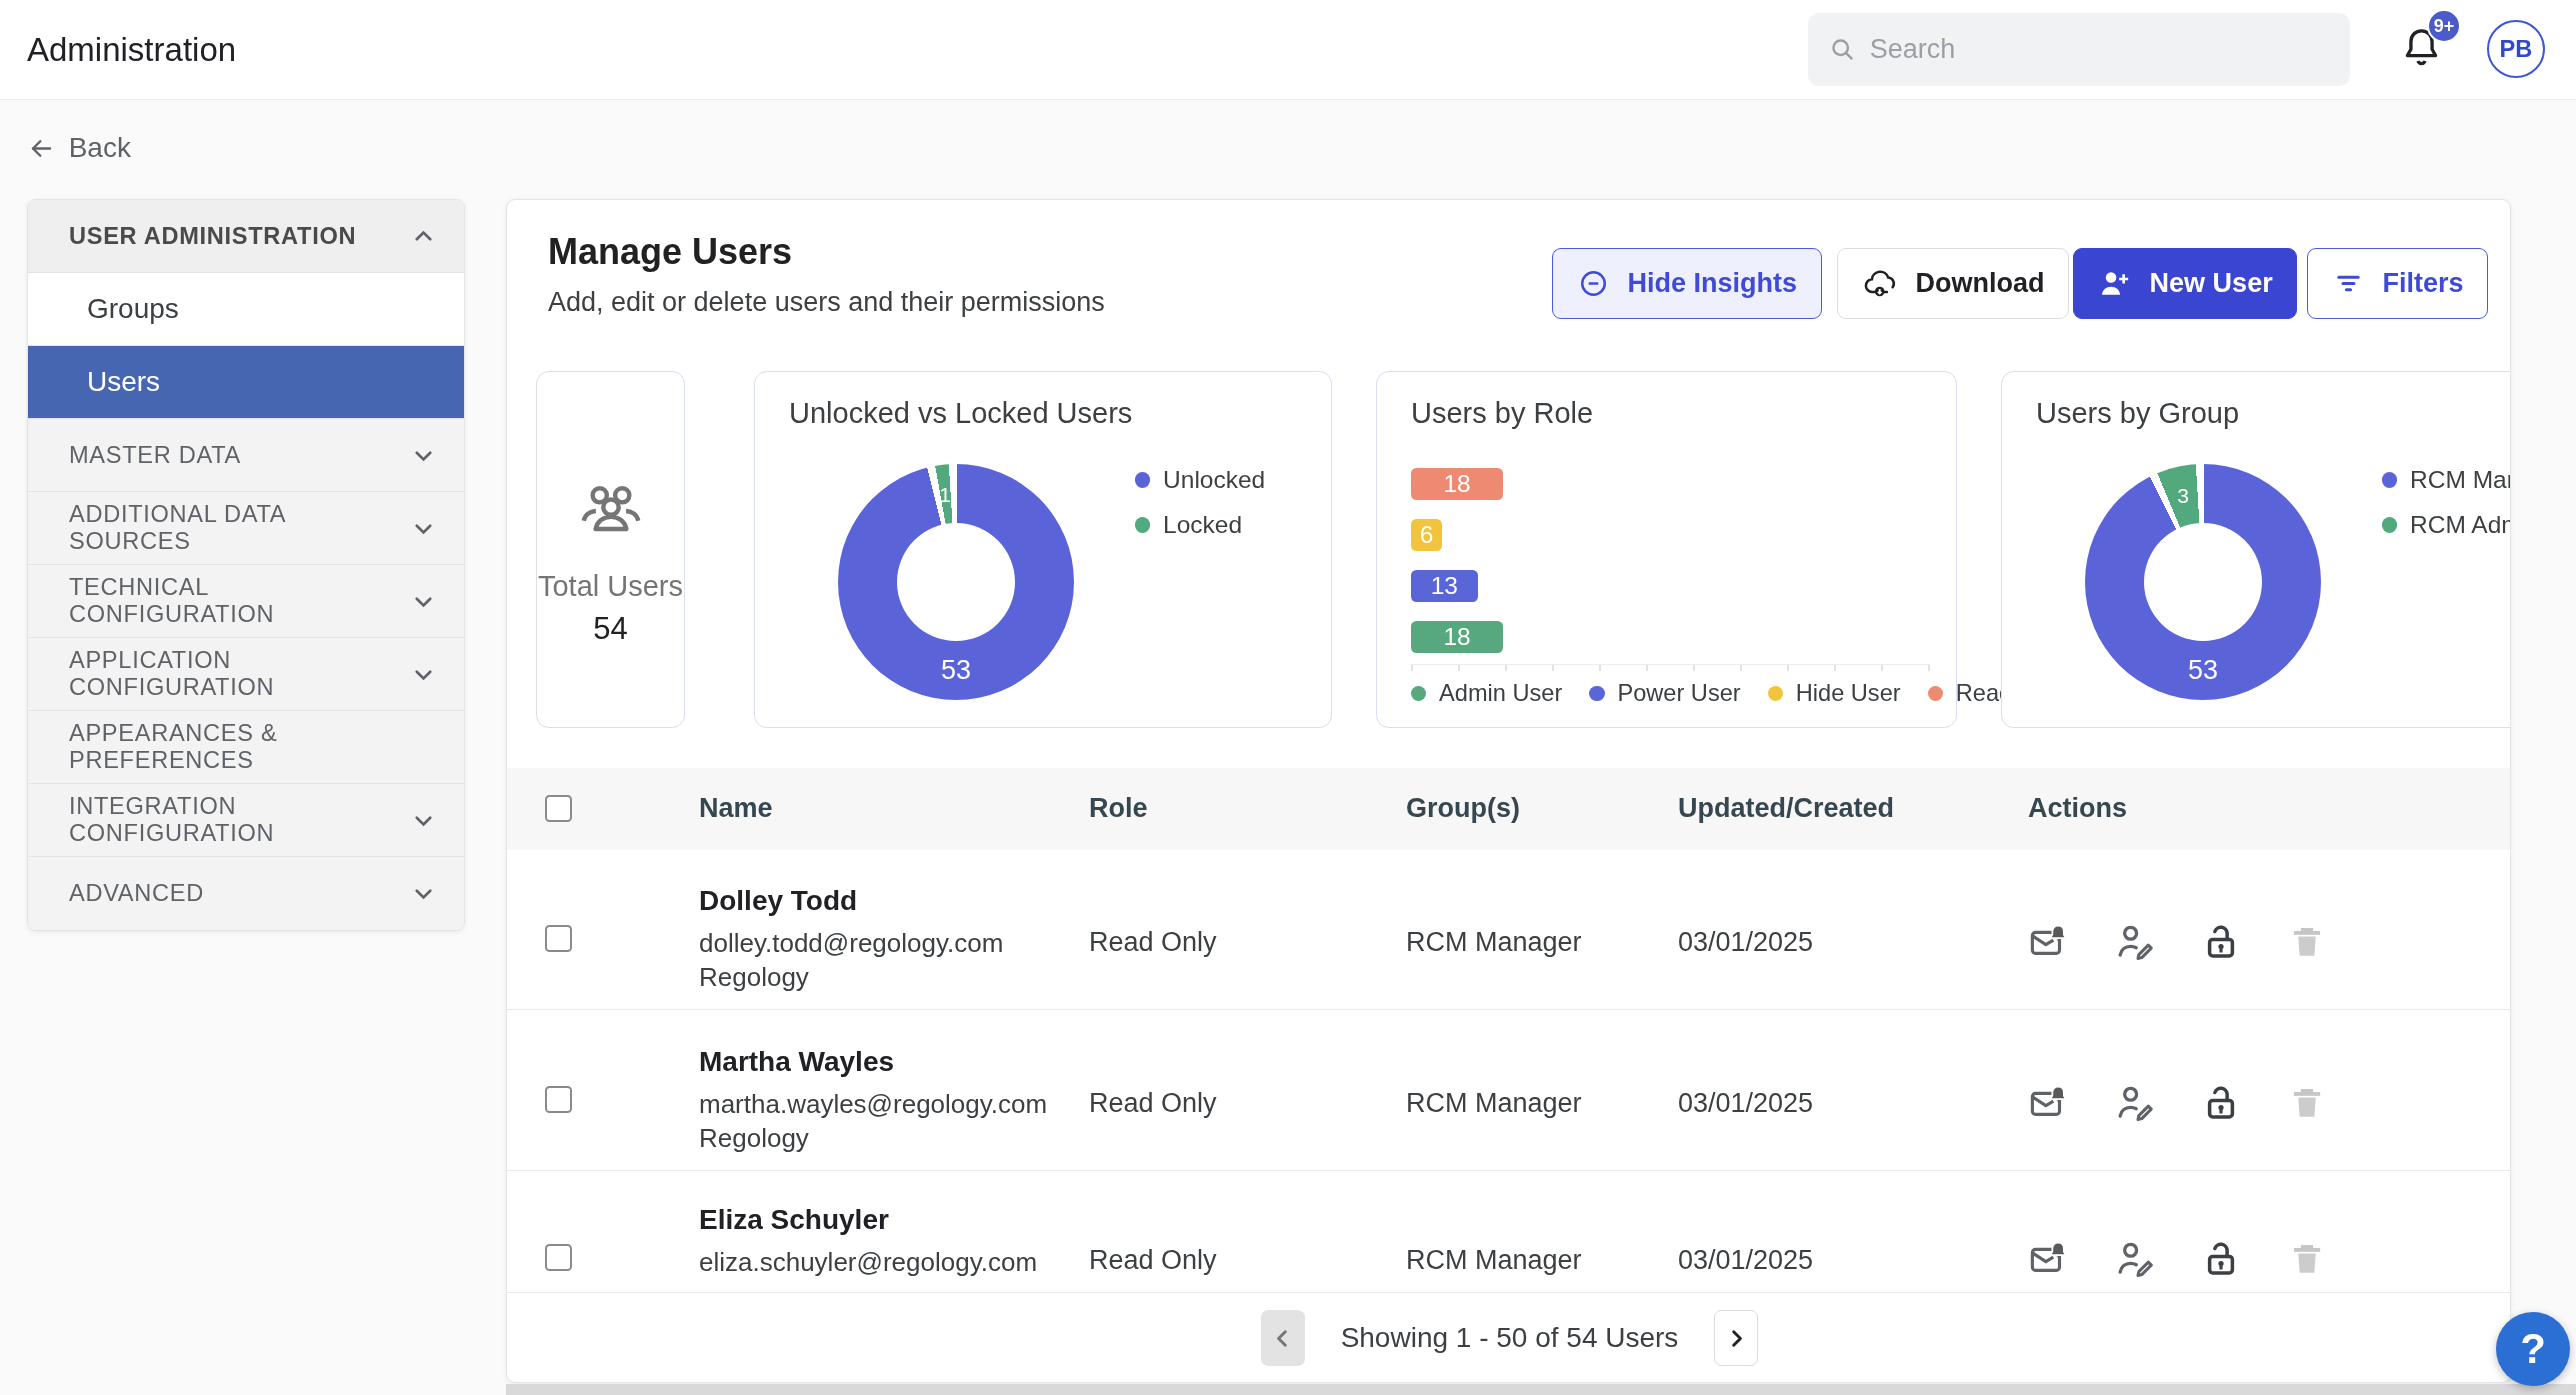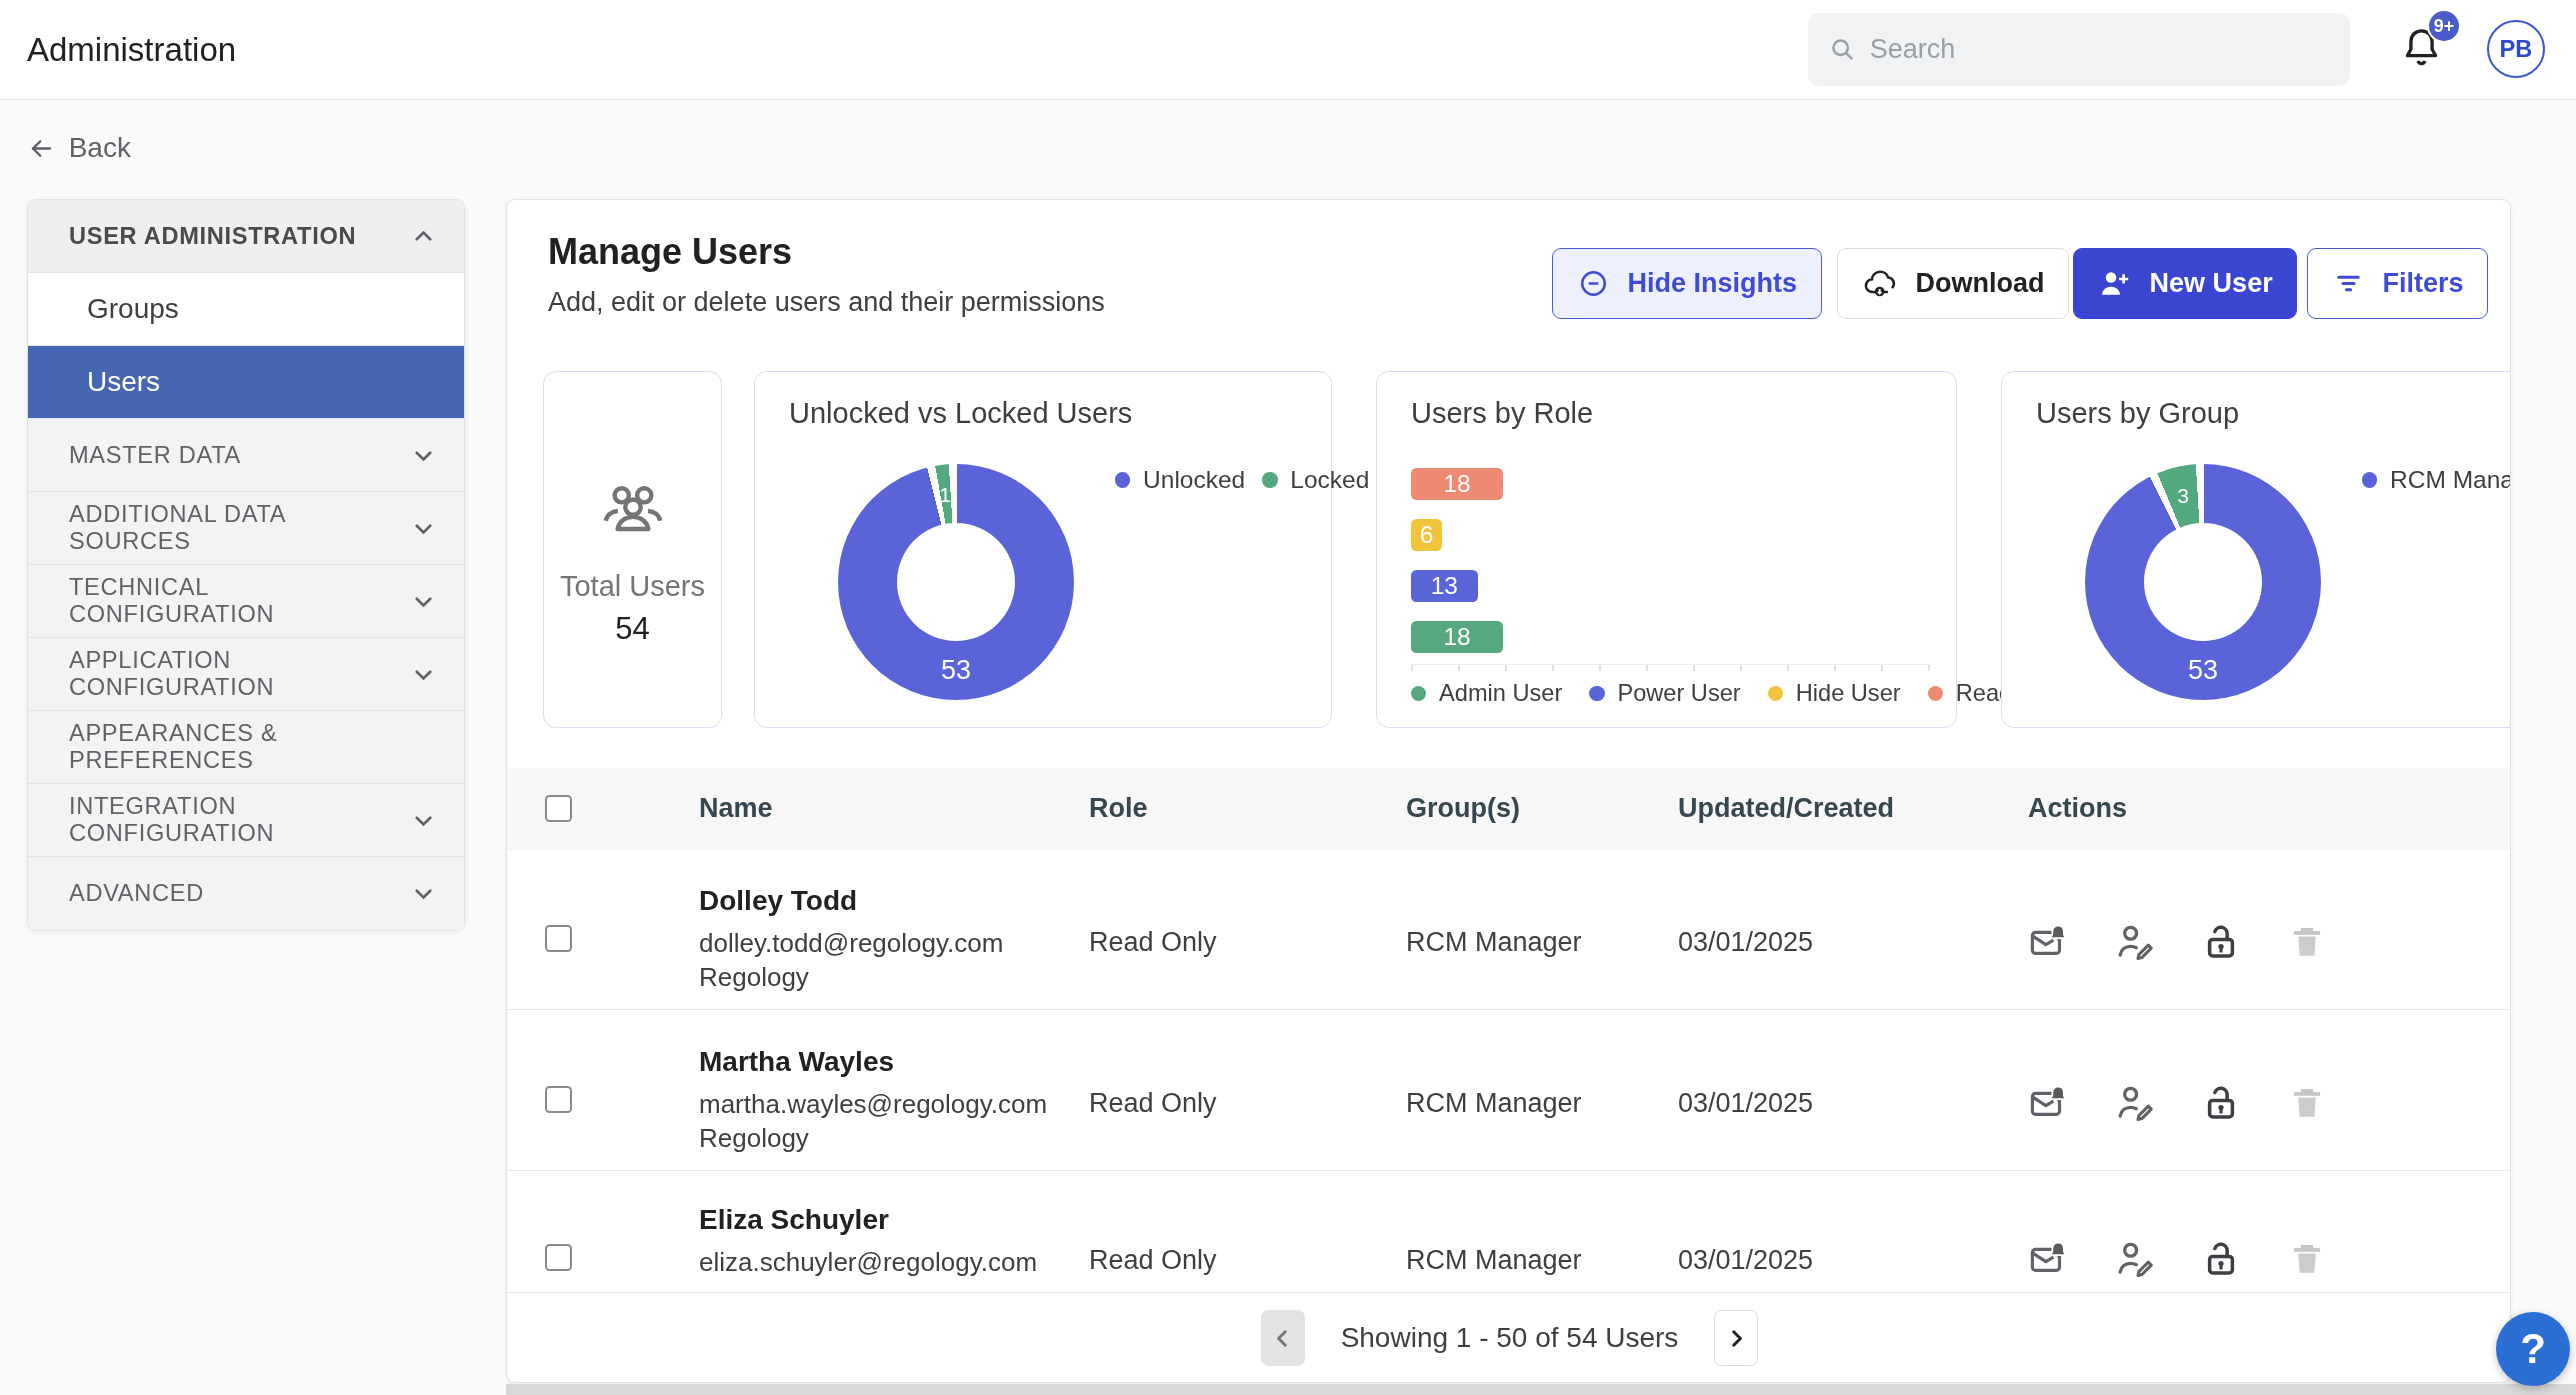--- a/index.html
+++ b/index.html
@@ -37,34 +37,34 @@
   .pg-subtitle{position:absolute;left:41px;top:87px;font-size:27px;color:#3C4043}
 
   .btn{position:absolute;top:48px;height:71px;display:inline-flex;align-items:center;gap:18px;padding:0 23.6px;border-radius:9px;font-size:27px;font-weight:700;cursor:pointer;white-space:nowrap}
   .btn-hide{left:1045px;background:#EEF0FD;border:1.8px solid #4C5AD9;color:#3F4BD8}
   .btn-download{left:1330px;background:#fff;border:1.8px solid #DADCE0;color:#202124}
   .btn-new{left:1566px;background:#3A46D2;border:1.8px solid #3A46D2;color:#fff}
   .btn-filters{left:1800px;background:#fff;border:1.8px solid #4C5AD9;color:#3F4BD8}
 
   
   .card{position:absolute;top:171px;height:357px;background:#fff;border:1.8px solid #D9DDF5;border-radius:12.7px}
-  .card-total{left:36px;width:179px}
+  .card-total{left:29px;width:149px}
   .card-donut1{left:247px;width:578px}
   .card-bars{left:869px;width:581px}
   .card-donut2{left:1494px;width:544px}
   .card-title{position:absolute;left:34px;top:25.4px;font-size:29px;color:#3C4043}
   .stat-icon{position:absolute;left:50%;top:102px;transform:translateX(-50%);width:71px;height:71px}
   .stat-label{position:absolute;left:0;top:198px;width:100%;text-align:center;font-size:29px;color:#757575}
   .stat-value{position:absolute;left:0;top:239px;width:100%;text-align:center;font-size:31px;color:#212121}
 
   .donut{position:absolute;left:83px;top:92px;width:236px;height:236px;border-radius:50%}
   .donut-hole{position:absolute;left:59px;top:59px;width:118px;height:118px;border-radius:50%;background:#fff}
   .donut-lbl{position:absolute;transform:translate(-50%,-50%);color:#fff;font-size:27px}
   .donut-lbl.small{font-size:21px}
-  .legend{position:absolute;left:360px;top:94px;display:flex;gap:17px}
+  .legend{position:absolute;left:380px;top:94px;display:flex;flex-direction:column;gap:17px}
   .lg-item{display:flex;align-items:center;gap:12.7px;font-size:24.5px;color:#3C4043;white-space:nowrap}
   .lg-dot{width:15.4px;height:15.4px;border-radius:50%;flex:0 0 auto}
 
   .bars{position:absolute;left:34px;top:96px;width:512px}
   .bar-row{height:32px;border-radius:5.4px;margin-bottom:19px;display:flex;align-items:center;justify-content:center;color:#fff;font-size:24.5px;min-width:31px}
   .axis{position:absolute;left:34px;top:292px;width:519px;height:7.3px;border-top:0.9px solid #ECECEC;background:repeating-linear-gradient(to right,#E2E2E2 0 1.8px,transparent 1.8px 47px)}
   .legend-h{position:absolute;left:34px;top:308px;flex-direction:row;gap:27px}
   .legend-h .lg-item{font-size:23.6px}
 
   

